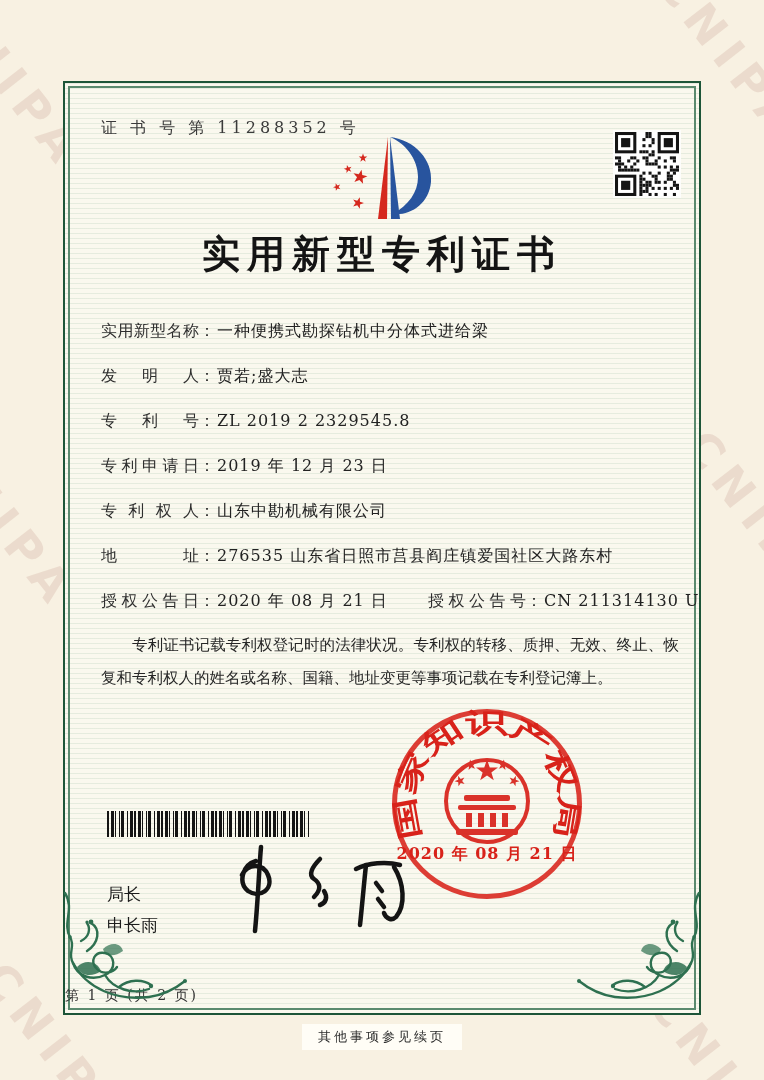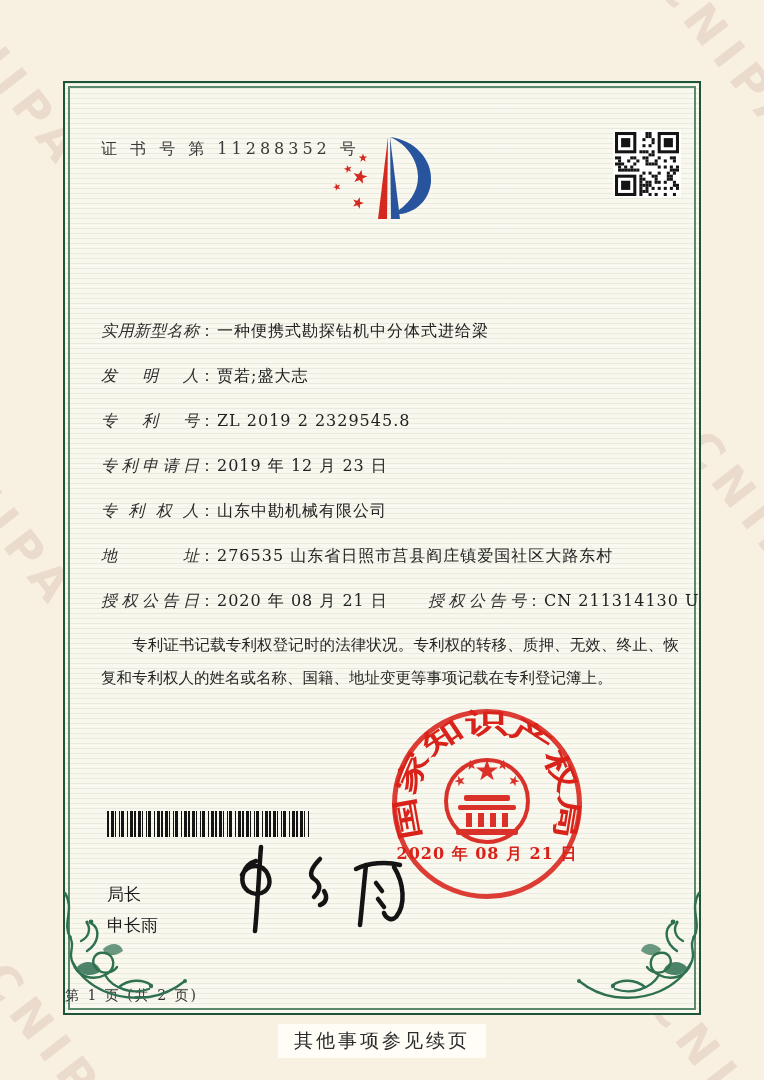--- a/index.html
+++ b/index.html
@@ -25,31 +25,31 @@
       #faf8ee;
     z-index:2;
   }
   .frame::before{
     content:"";position:absolute;inset:3px;border:2px solid #5a8a6e;pointer-events:none;
   }
   .corner-orn{position:absolute;width:132px;height:132px;z-index:5;pointer-events:none;}
   .corner-orn.bl{left:-8px;bottom:-10px;}
   .corner-orn.br{right:-8px;bottom:-10px;transform:scaleX(-1);}
   
-  .cert-no{position:absolute;left:36px;top:56px;font-size:16px;letter-spacing:4px;color:#3a3a3a;}
+  .cert-no{position:absolute;left:36px;top:35px;font-size:16px;letter-spacing:4px;color:#3a3a3a;}
   .logo{position:absolute;left:268px;top:44px;width:110px;height:100px;}
   .qr{position:absolute;left:548px;top:47px;width:64px;height:64px;background:#fdfdfb;padding:2px;}
   .title{
     position:absolute;left:0;top:146px;width:100%;text-align:center;
     font-size:38px;font-weight:bold;letter-spacing:7px;color:#141414;
   }
   
   .fields{position:absolute;left:36px;top:238px;width:580px;font-size:16px;}
   .frow{height:45px;position:relative;white-space:nowrap;}
-  .flabel{display:inline-block;width:98px;text-align:justify;text-align-last:justify;color:#2e2e2e;font-style:italic;}
+  .flabel{display:inline-block;width:98px;text-align:justify;text-align-last:justify;color:#2e2e2e;}
   .fcolon{display:inline-block;margin:0 2px 0 0;}
   .fvalue{letter-spacing:1px;color:#222;}
   .grant-col2{position:absolute;left:300px;top:0;margin-left:27px;}
   
   .paras{position:absolute;left:36px;top:546px;width:578px;font-size:15.5px;line-height:33px;
          text-align:justify;color:#262626;}
   .paras p{margin:0;text-indent:2em;}
   
   .barcode{
     position:absolute;left:42px;top:728px;width:202px;height:26px;
@@ -73,21 +73,21 @@
   .seal svg{position:absolute;inset:0;}
   .seal-date{
     position:absolute;left:392px;top:844px;width:190px;text-align:center;z-index:7;
     color:#d8221a;font-size:16px;letter-spacing:1px;font-weight:bold;white-space:nowrap;
   }
   
   .page-info{position:absolute;left:0;top:904px;width:100%;text-align:left;
              font-size:14px;letter-spacing:2px;color:#333;}
   .cont-note{
     position:absolute;left:50%;top:1024px;transform:translateX(-50%);z-index:8;
-    background:#fffdf6;padding:4px 16px;font-size:19px;letter-spacing:3px;color:#2c2c2c;
+    background:#fffdf6;padding:4px 16px;font-size:13px;letter-spacing:3px;color:#2c2c2c;
   }
 </style>
 </head>
 <body>
 
 <svg width="0" height="0" style="position:absolute" aria-hidden="true">
   <defs>
     <polygon id="st" points="0,-10 2.4,-3.1 9.5,-3.1 3.8,1.2 5.9,8.1 0,4 -5.9,8.1 -3.8,1.2 -9.5,-3.1 -2.4,-3.1"></polygon>
   </defs>
 </svg>
@@ -266,20 +266,21 @@
       <rect x="1" y="1" width="5" height="5" fill="#ffffff"></rect>
       <rect x="2" y="2" width="3" height="3" fill="#141414"></rect>
       <rect x="14" y="0" width="7" height="7" fill="#141414"></rect>
       <rect x="15" y="1" width="5" height="5" fill="#ffffff"></rect>
       <rect x="16" y="2" width="3" height="3" fill="#141414"></rect>
       <rect x="0" y="14" width="7" height="7" fill="#141414"></rect>
       <rect x="1" y="15" width="5" height="5" fill="#ffffff"></rect>
       <rect x="2" y="16" width="3" height="3" fill="#141414"></rect>
     </svg>
 
+  <div class="title">实用新型专利证书</div>
 
   <div class="fields" id="fields">
       <div class="frow"><span class="flabel">实用新型名称</span><span class="fcolon">：</span><span class="fvalue">一种便携式勘探钻机中分体式进给梁</span></div>
       <div class="frow"><span class="flabel">发明人</span><span class="fcolon">：</span><span class="fvalue">贾若;盛大志</span></div>
       <div class="frow"><span class="flabel">专利号</span><span class="fcolon">：</span><span class="fvalue">ZL 2019 2 2329545.8</span></div>
       <div class="frow"><span class="flabel">专利申请日</span><span class="fcolon">：</span><span class="fvalue">2019 年 12 月 23 日</span></div>
       <div class="frow"><span class="flabel">专利权人</span><span class="fcolon">：</span><span class="fvalue">山东中勘机械有限公司</span></div>
       <div class="frow"><span class="flabel">地址</span><span class="fcolon">：</span><span class="fvalue">276535 山东省日照市莒县阎庄镇爱国社区大路东村</span></div>
       <div class="frow"><span class="flabel">授权公告日</span><span class="fcolon">：</span><span class="fvalue">2020 年 08 月 21 日</span><span class="grant-col2"><span class="flabel">授权公告号</span><span class="fcolon">：</span><span class="fvalue">CN 211314130 U</span></span></div>
     </div>

